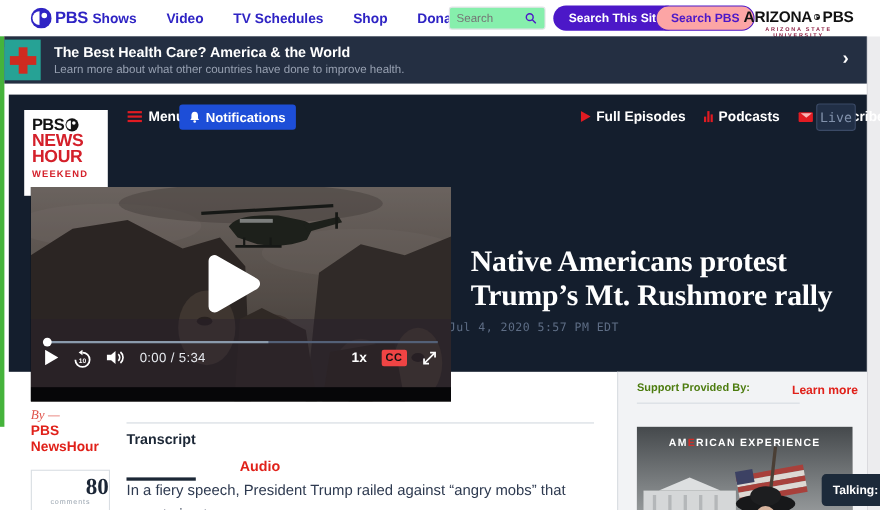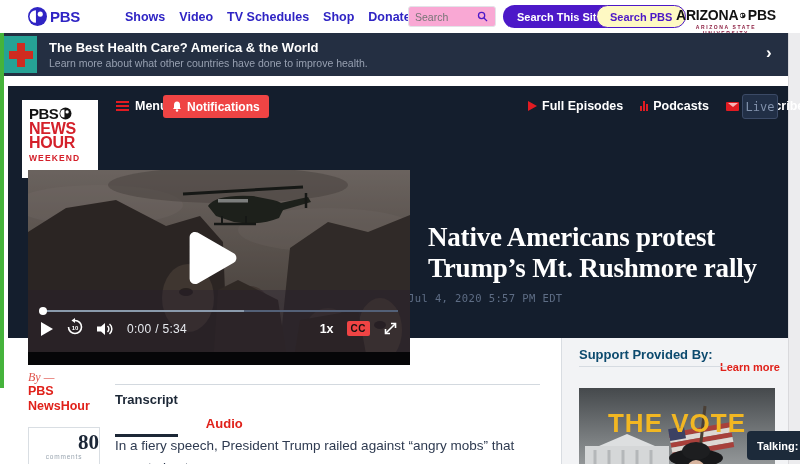--- a/index.html
+++ b/index.html
@@ -11,27 +11,27 @@
   
   .edge-red   { left:0; top:33; width:4px; height:43px; background:#c8322b; }
   .edge-green { left:0; top:76; width:4px; height:388px; background:#45b33b; }
   .scroll-strip { left:788px; top:33px; width:12px; height:431px; background:#ececee; border-left:1px solid #d9d9dc; }
 
   
   .topnav { left:0; top:0; width:800px; height:33px; background:#fff; }
   .pbs-logo { left:28px; top:7px; display:flex; align-items:center; gap:3px; }
   .pbs-logo svg { width:19px; height:19px; }
   .pbs-logo .t { font-size:15px; font-weight:800; color:#2f24c4; letter-spacing:-0.3px; }
-  .nav-links { left:84px; top:0; height:33px; display:flex; align-items:center; gap:14px;margin-left:41px; }
+  .nav-links { left:84px; top:0; height:33px; display:flex; align-items:center; gap:27px; }
   .nav-links span { font-size:12.5px; font-weight:700; color:#2f24c4; cursor:pointer; white-space:nowrap; }
-  .search-box { left:408px; top:6px; width:88px; height:21px; background:#f9a8d4; border:1px solid #e3e3e8; border-radius:3px; display:flex; align-items:center; padding:0 6px; }
+  .search-box { left:408px; top:6px; width:88px; height:21px; background:#86efac; border:1px solid #e3e3e8; border-radius:3px; display:flex; align-items:center; padding:0 6px; }
   .search-box input { border:0; background:transparent; outline:none; width:62px; font-size:10.5px; color:#555; font-family:"Liberation Sans",sans-serif; }
   .search-box svg { width:11px; height:11px; }
   .btn-fill { left:503px; top:5px; height:23px; background:#4c18c8; color:#fff; border-radius:12px; font-size:11px; font-weight:700; display:flex; align-items:center; padding:0 14px; cursor:pointer; }
-  .btn-line { left:596px; top:5px; height:23px; background:#fef9c3; color:#4c18c8; border:1.5px solid #4c18c8; border-radius:12px; font-size:11px; font-weight:700; display:flex; align-items:center; padding:0 13px; cursor:pointer; }
+  .btn-line { left:596px; top:5px; height:23px; background:#fca5a5; color:#4c18c8; border:1.5px solid #4c18c8; border-radius:12px; font-size:11px; font-weight:700; display:flex; align-items:center; padding:0 13px; cursor:pointer; }
   .az-logo { left:676px; top:7px; width:100px; text-align:center; }
   .az-top { display:flex; align-items:center; justify-content:center; gap:2px; }
   .az-top .a { font-size:14px; font-weight:800; color:#111; letter-spacing:-0.2px; }
   .az-top svg { width:13px; height:13px; }
   .az-sub { font-size:5px; font-weight:700; color:#8c1d40; letter-spacing:1.6px; margin-top:1px; }
 
   
   .banner { left:4px; top:33px; width:784px; height:43px; background:#242f42; }
   .cross-box { left:0; top:3px; width:33px; height:37px; background:#26a295; display:flex; align-items:center; justify-content:center; }
   .cross { position:relative; width:24px; height:24px; }
@@ -46,21 +46,21 @@
   .navy { left:8px; top:86px; width:780px; height:252px; background:#141e2d; }
   .nh-logo { left:14px; top:14px; width:76px; height:78px; background:#fff; padding:5px 0 0 7px; }
   .nh-logo .l1 { display:flex; align-items:center; gap:1px; font-size:15px; font-weight:800; color:#121212; letter-spacing:-0.5px; }
   .nh-logo .l1 svg { width:13px; height:13px; }
   .nh-red { font-size:16px; font-weight:800; color:#d4202a; line-height:14px; letter-spacing:-0.3px; }
   .nh-week { font-size:8.5px; font-weight:700; color:#d4202a; letter-spacing:1.1px; margin-top:3px; }
   .menu-item { left:108px; top:13px; display:flex; align-items:center; gap:6px; cursor:pointer; }
   .burger { display:flex; flex-direction:column; gap:2px; }
   .burger i { width:13px; height:2px; background:#e11b22; }
   .menu-label { font-size:12.5px; font-weight:700; color:#fff; }
-  .notif-btn { left:155px; top:9px; height:23px; background:#ef4444; border-radius:3px; display:flex; align-items:center; gap:5px; padding:0 9px; cursor:pointer; }
+  .notif-btn { left:155px; top:9px; height:23px; background:#1d4ed8; border-radius:3px; display:flex; align-items:center; gap:5px; padding:0 9px; cursor:pointer; }
   .notif-btn span { font-size:12px; font-weight:700; color:#fff; }
   .hdr-right { left:520px; top:13px; display:flex; align-items:center; gap:17px; }
   .hdr-item { display:flex; align-items:center; gap:5px; cursor:pointer; }
   .hdr-item span { font-size:12.5px; font-weight:700; color:#fff; white-space:nowrap; }
   .pod-bars { display:flex; align-items:flex-end; gap:1px; }
   .pod-bars i { width:2px; background:#e11b22; }
   .env { width:13px; height:9px; background:#e11b22; position:relative; border-radius:1px; }
   .env:before { content:""; position:absolute; left:2px; top:1px; width:9px; height:5px; border-left:5px solid transparent; border-right:5px solid transparent; border-top:4px solid #f8b5b5; width:0; }
   .live-btn { left:734px; top:8px; width:36px; height:25px; background:#212f46; border:1px solid #3b4a66; border-radius:3px; color:#8191ab; font-size:12px; display:flex; align-items:center; justify-content:center; cursor:pointer; font-family:"DejaVu Sans Mono",monospace; }
 
@@ -68,45 +68,45 @@
   .headline { left:420px; top:136px; width:352px; font-family:"Liberation Serif", serif; font-size:27px; line-height:31px; font-weight:700; color:#fff; letter-spacing:-0.2px; }
   .date { left:400px; top:206px; font-family:"DejaVu Sans Mono", monospace; font-size:10.5px; color:#5e6d85; letter-spacing:0.4px; }
 
   
   .video { left:28px; top:170px; width:382px; height:195px; background:#000; overflow:hidden; }
   .video svg.scene { position:absolute; left:0; top:0; }
   .bigplay { position:absolute; left:158px; top:60px; width:54px; height:56px; cursor:pointer; }
   .progress { position:absolute; left:12px; top:140px; width:358px; height:2px; background:#536077; cursor:pointer; }
   .progress .buf { position:absolute; left:0; top:0; height:2px; width:57%; background:#8a9aac; }
   .progress .dot { position:absolute; left:-1px; top:-3px; width:8px; height:8px; border-radius:50%; background:#fff; }
-  .controls { position:absolute; left:0; top:132px; width:382px; height:34px; display:flex; align-items:flex-end; padding:0 12px; gap:13px; }
+  .controls { position:absolute; left:0; top:148px; width:382px; height:34px; display:flex; align-items:flex-start; padding:0 12px; gap:13px; }
   .ctime { font-size:12px; color:#e6e9ee; letter-spacing:0.3px; }
   .cspacer { flex:1; }
   .crate { font-size:12.5px; font-weight:700; color:#fff; }
   .ccc { background:#ef4444; color:#111; font-size:10px; font-weight:800; border-radius:2px; padding:2px 4px; letter-spacing:0.5px; cursor:pointer; }
   .vbottom { position:absolute; left:0; top:182px; width:382px; height:13px; background:#060608; }
   .ctrl { cursor:pointer; display:flex; align-items:center; }
 
   
   .byline-pre { left:28px; top:370px; font-family:"Liberation Serif",serif; font-style:italic; font-size:12px; color:#e0554d; }
   .byline-name { left:28px; top:384px; font-size:12.5px; font-weight:700; color:#e0211a; line-height:15px; cursor:pointer; }
   .tab-rule { left:115px; top:384px; width:425px; height:1px; background:#d3d9df; }
-  .tabs { left:115px; top:392px; display:flex; gap:28px; }
+  .tabs { left:115px; top:392px; display:flex; gap:40px; }
   .tab { font-size:13px; font-weight:700; padding-bottom:6px; cursor:pointer; }
   .tab.active { color:#1c2736; border-bottom:3px solid #1c2736; }
   .tab.idle { color:#e0211a;margin-top:24px; }
   .comments-box { left:28px; top:427px; width:72px; height:45px; background:#fff; border:1px solid #d9dee3; text-align:center; padding-top:3px; }
   .comments-box .num { font-family:"Liberation Serif",serif; font-size:21px; font-weight:700; color:#1b2636; line-height:22px;text-align:right; }
   .comments-box .lbl { font-size:6.5px; color:#9aa5b0; letter-spacing:0.8px; text-transform:lowercase; }
   .body-text { left:115px; top:435px; width:432px; font-size:13.5px; line-height:21.5px; color:#2e3a50; }
 
   
   .sidebar { left:561px; top:338px; width:227px; height:126px; background:#f2f3f5; border-left:1px solid #d9dde2; }
-  .support { left:17px; top:9px; font-size:13px; font-weight:700; color:#0c4a6e; }
-  .learn-more { left:158px; top:11px; font-size:11px; font-weight:700; color:#e0211a; cursor:pointer;margin-top:12px; }
+  .support { left:17px; top:9px; font-size:10px; font-weight:700; color:#4d7c0f; }
+  .learn-more { left:158px; top:11px; font-size:11px; font-weight:700; color:#e0211a; cursor:pointer; }
   .support-rule { left:17px; top:28px; width:148px; height:1px; background:#d6dbe1; }
   .promo { left:17px; top:50px; width:196px; height:90px; overflow:hidden; cursor:pointer; background:#5a5e61; }
   .promo .ae { position:absolute; left:0; top:9px; width:196px; text-align:center; font-size:9.5px; font-weight:800; color:#fff; letter-spacing:1.2px; }
   .promo .ae .rede { color:#d22d28; }
   .promo .vote { position:absolute; left:0; top:20px; width:196px; text-align:center; font-size:26px; font-weight:800; color:#f2b722; letter-spacing:1px; }
 
   .tooltip { left:747px; top:431px; height:29px; width:90px; background:#1c2a3a; border-radius:4px 0 0 4px; color:#fff; font-size:11px; font-weight:700; display:flex; align-items:center; padding-left:10px; white-space:nowrap; z-index:5; }
 </style>
 </head>
 <body>
@@ -365,19 +365,19 @@
         <ellipse cx="117" cy="70" rx="27" ry="9" fill="#17181a"></ellipse>
         <ellipse cx="117" cy="63" rx="14" ry="9" fill="#1d1e20"></ellipse>
         <circle cx="117" cy="81" r="9" fill="#d7b49e"></circle>
         <circle cx="113.5" cy="80" r="1.1" fill="#3a3a3a"></circle>
         <circle cx="120.5" cy="80" r="1.1" fill="#3a3a3a"></circle>
         <path d="M100,110 q17,-22 34,0 z" fill="#6d7276"></path>
         <circle cx="96" cy="106" r="3.5" fill="#7a4f9e"></circle>
         <circle cx="140" cy="107" r="3.5" fill="#8457a8"></circle>
         <circle cx="68" cy="107" r="3" fill="#7a4f9e"></circle>
       </svg>
-      <div class="vote">THE VOTE</div>
+      <div class="ae"><span>AM</span><span class="rede">E</span><span>RICAN EXPERIENCE</span></div>
     </div>
   </div>
 
   <div class="abs tooltip">Talking: En</div>
 
 </div>
 
 </body></html>

